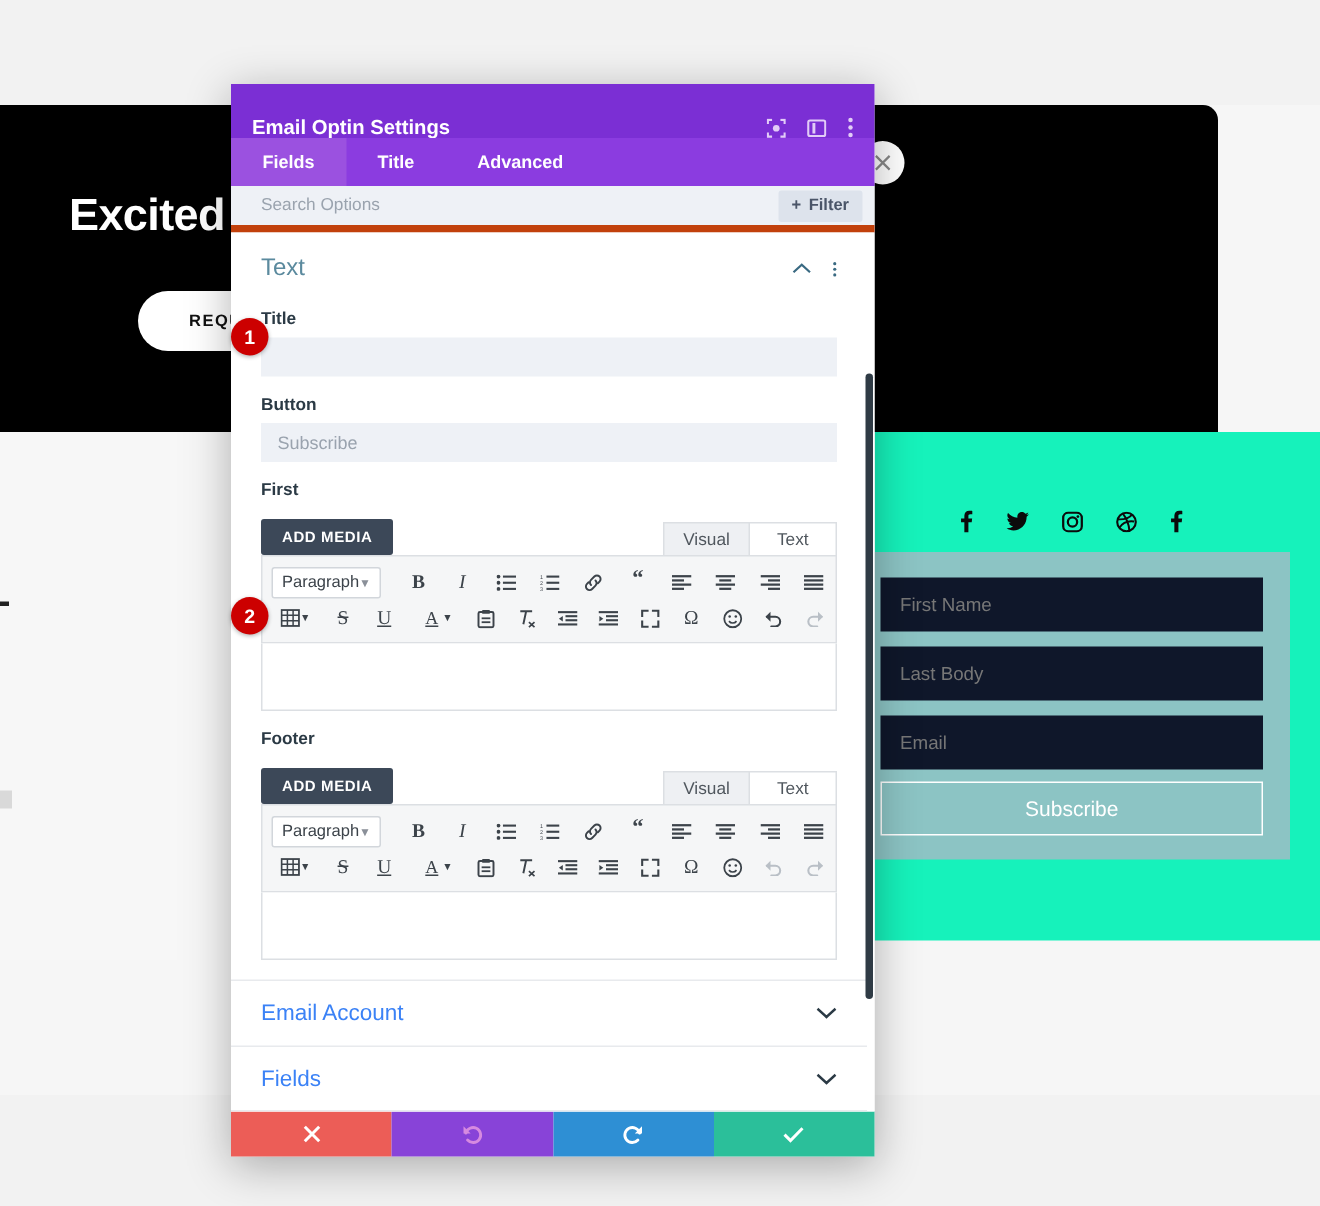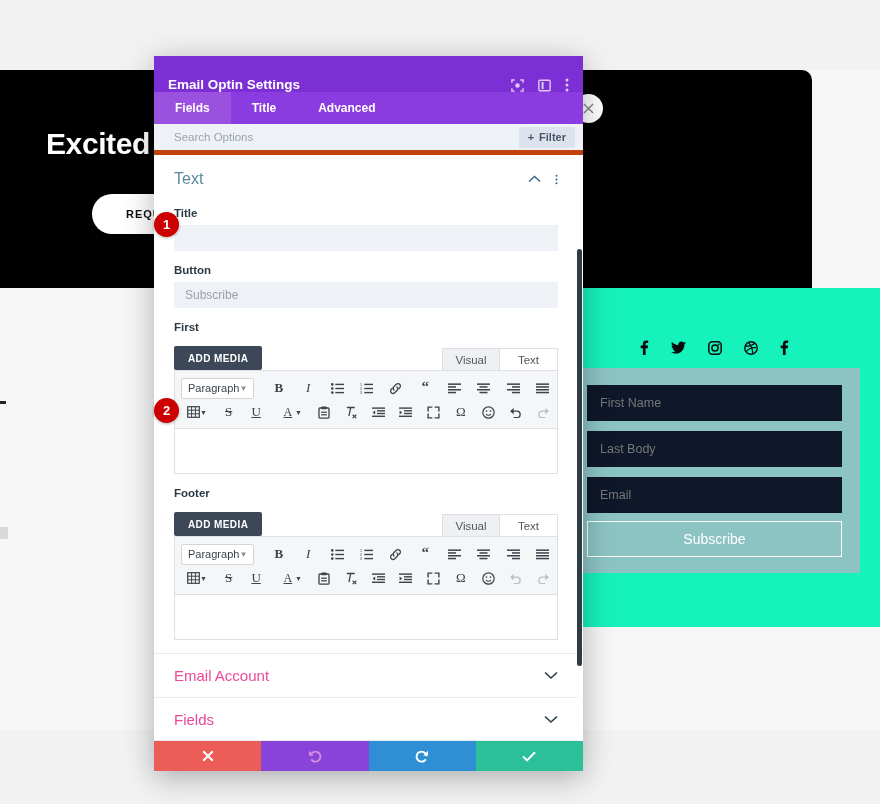--- a/index.html
+++ b/index.html
@@ -171,21 +171,21 @@
 
   .edit-area {
     border: 1px solid #dcdfe3; border-top: none; height: 45px; background: #ffffff;
   }
 
   .accordion {
     border-top: 1px solid #e8eaed; height: 44px; display: flex;
     align-items: center; padding: 0 20px;
   }
   .accordion:last-of-type { border-bottom: 1px solid #e8eaed; }
-  .acc-title { flex: 1; font-size: 15px; color: #ec4899; }
+  .acc-title { flex: 1; font-size: 15px; color: #3b82f6; }
   .acc-chev { color: #2b3a45; display: flex; }
 
   .modal-scrollbar {
     position: absolute; right: 1px; top: 94px; width: 5px; height: 417px;
     background: #2f3b45; border-radius: 3px; z-index: 12;
   }
 
   .modal-footer { height: 30px; display: flex; flex: none; }
   .foot-btn {
     flex: 1; display: flex; align-items: center; justify-content: center;

